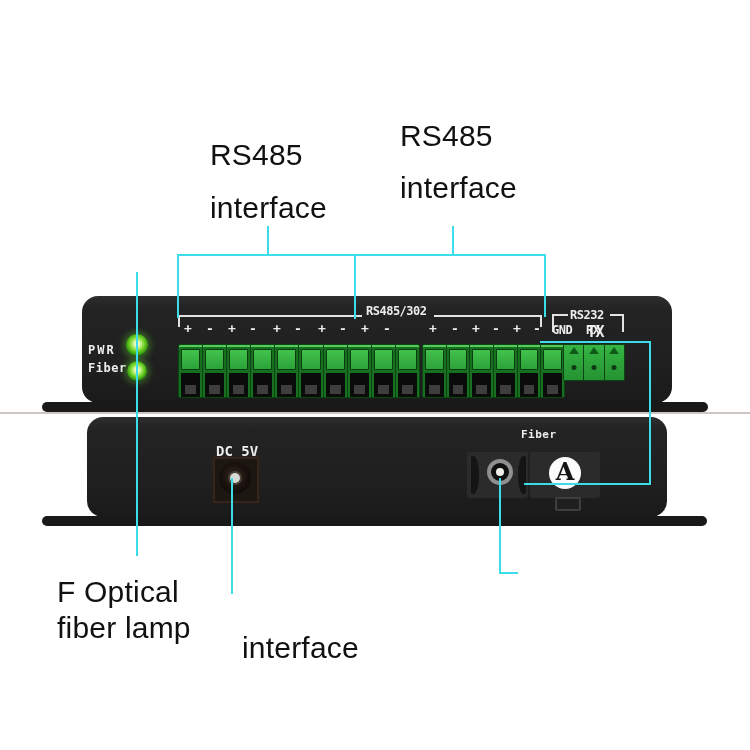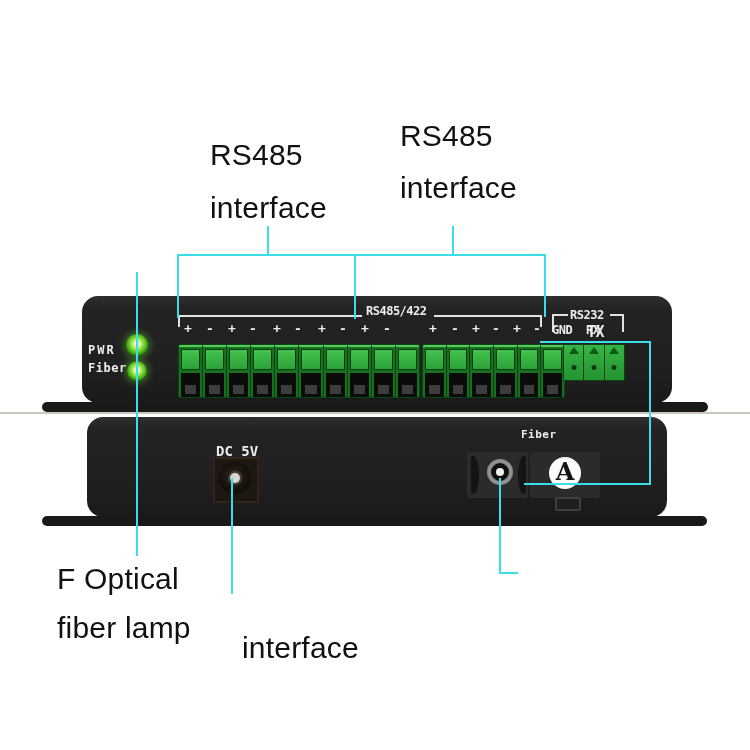--- a/index.html
+++ b/index.html
@@ -56,40 +56,40 @@
 
 <div class="stage">
 
   <div class="lbl" style="left:210px;top:138px;">RS485</div>
   <div class="lbl" style="left:210px;top:191px;">interface</div>
 
   <div class="lbl" style="left:400px;top:119px;">RS485</div>
   <div class="lbl" style="left:400px;top:171px;">interface</div>
 
 
-  <div class="lbl" style="left:57px;top:562px;">F Optical</div>
+  <div class="lbl" style="left:57px;top:575px;">F Optical</div>
   <div class="lbl" style="left:57px;top:611px;">fiber lamp</div>
 
   <div class="lbl" style="left:242px;top:631px;">interface</div>
 
 
   <div class="panel" style="left:82px;top:296px;width:590px;height:107px;"></div>
   <div class="flange" style="left:42px;top:402px;width:666px;height:10px;"></div>
   <div class="seam" style="left:0;top:412px;width:750px;height:2px;"></div>
 
   <div class="ptext" style="left:88px;top:343px;font-size:12px;letter-spacing:2px;">PWR</div>
   <div class="ptext" style="left:88px;top:361px;font-size:12px;letter-spacing:0.5px;">Fiber</div>
   <div class="led" style="left:126px;top:334px;width:22px;height:22px;"></div>
   <div class="led" style="left:127px;top:361px;width:20px;height:20px;"></div>
 
   <div class="wl" style="left:178px;top:315px;width:184px;height:2px;"></div>
   <div class="wl" style="left:178px;top:315px;width:2px;height:12px;"></div>
   <div class="wl" style="left:434px;top:315px;width:108px;height:2px;"></div>
   <div class="wl" style="left:540px;top:315px;width:2px;height:12px;"></div>
-  <div class="ptext" style="left:366px;top:304px;font-size:12px;letter-spacing:-0.5px;">RS485/422</div>
+  <div class="ptext" style="left:366px;top:304px;font-size:12px;letter-spacing:-0.5px;">RS485/302</div>
 
   <span class="sign" style="left:181px;top:321px;">+</span>
   <span class="sign" style="left:203px;top:321px;">-</span>
   <span class="sign" style="left:225px;top:321px;">+</span>
   <span class="sign" style="left:246px;top:321px;">-</span>
   <span class="sign" style="left:270px;top:321px;">+</span>
   <span class="sign" style="left:291px;top:321px;">-</span>
   <span class="sign" style="left:315px;top:321px;">+</span>
   <span class="sign" style="left:336px;top:321px;">-</span>
   <span class="sign" style="left:358px;top:321px;">+</span>

